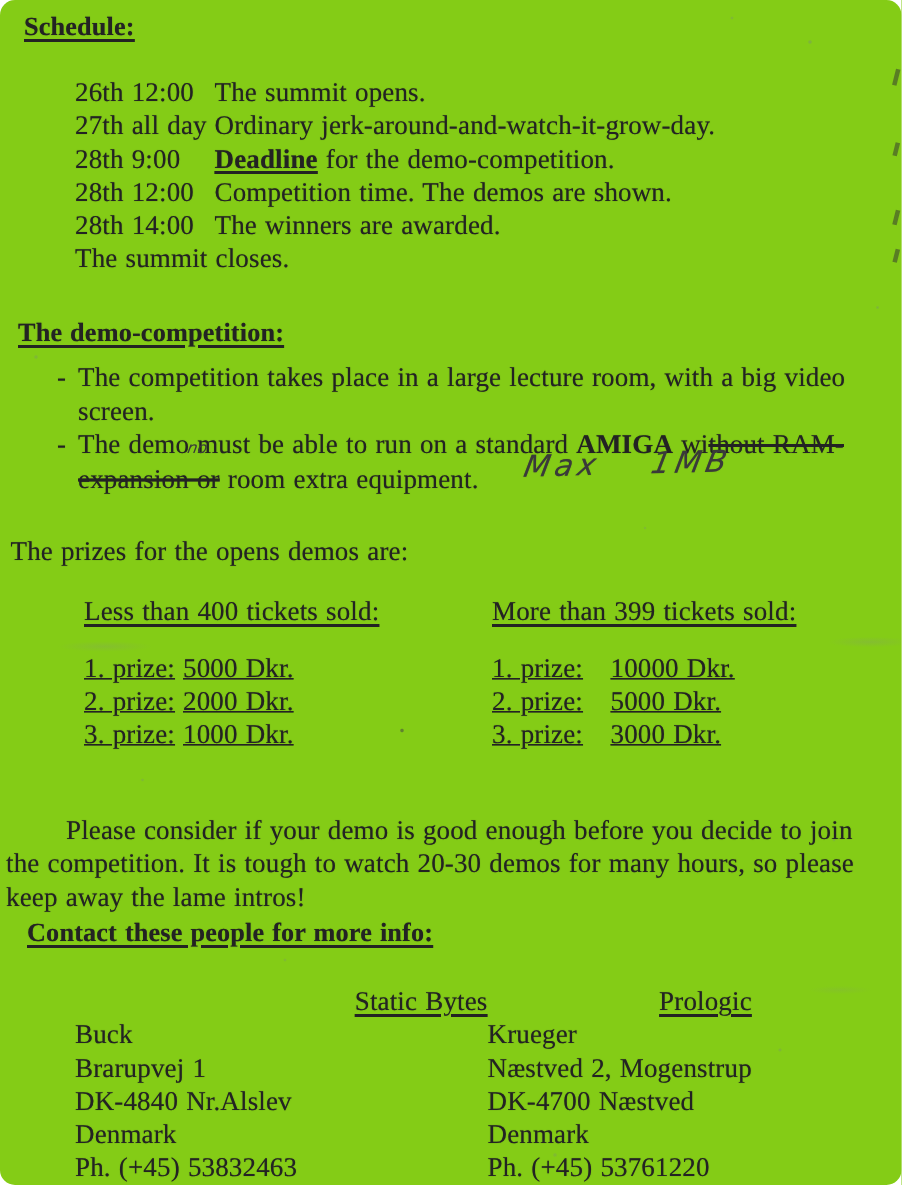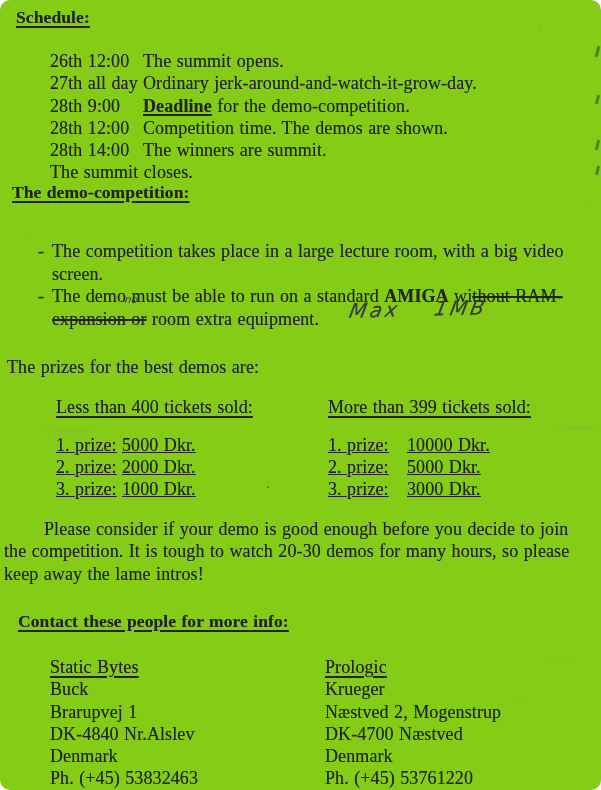--- a/index.html
+++ b/index.html
@@ -49,25 +49,25 @@
   
   .prize-cols{display:flex;}
   .pcol1{width:272px;}
   .pcol2{width:270px;}
   .phead{text-decoration:underline;text-decoration-thickness:1.5px;text-underline-offset:3px;line-height:20px;}
   .prow-block{margin-top:17px;text-decoration:underline;}
   .prow{display:flex;line-height:22.2px;}
   .plabel1{flex:0 0 66px;}
   .plabel2{flex:0 0 79px;}
   
-  .indent{padding-left:40px;}
+  .indent{padding-left:40px;margin-top:24px;}
   
   .contact-cols{display:flex;}
   .ccol1{width:275px;}
-  .cname{text-decoration:underline;text-decoration-thickness:1.5px;text-underline-offset:3px;}
+  .cname{text-decoration:underline;text-decoration-thickness:1.5px;text-underline-offset:3px;text-align:right;}
   
   .handwriting{
     position:absolute;z-index:2;left:350px;top:297px;
     font-family:"DejaVu Sans", sans-serif;font-style:italic;
     font-size:20px;color:#3a3a3a;letter-spacing:3px;
     transform:skewX(-12deg) rotate(-1.5deg);white-space:nowrap;
     text-shadow:0 0 .5px rgba(50,50,50,.5);
   }
   .hw-gap{display:inline-block;width:34px;}
   .insert-mark{
@@ -96,28 +96,28 @@
     <div class="sch-row">
       <span class="sch-time">28th 9:00</span>
       <span><span class="bold-u">Deadline</span><span> for the demo-competition.</span></span>
     </div>
     <div class="sch-row">
       <span class="sch-time">28th 12:00</span>
       <span>Competition time. The demos are shown.</span>
     </div>
     <div class="sch-row">
       <span class="sch-time">28th 14:00</span>
-      <span>The winners are summit.</span>
+      <span>The winners are awarded.</span>
     </div>
     <div class="sch-row">
       <span>The summit closes.</span>
     </div>
   </div>
 
-  <div class="blk hd" style="left:12px;top:181px;font-family:Liberation Serif, serif;">The demo-competition:</div>
+  <div class="blk hd" style="left:12px;top:210px;font-family:Liberation Serif, serif;">The demo-competition:</div>
 
   <div class="blk" style="left:38px;top:240px;line-height:22.6px;">
     <div class="bullet">
       <span class="bullet-marker">-</span>
       <span>
         <span>The competition takes place in a large lecture room, with a big video</span><br>
         <span>screen.</span>
       </span>
     </div>
     <div class="bullet">
@@ -125,21 +125,21 @@
       <span>
         <span>The demo must be able to run on a standard </span><span class="b">AMIGA</span><span> wi</span><span class="strike">thout RAM-</span><br>
         <span class="strike">expansion or</span><span> room extra equipment.</span>
       </span>
     </div>
   </div>
 
   <div class="insert-mark">no</div>
   <div class="handwriting"><span>Max</span><span class="hw-gap"></span><span>1MB</span></div>
 
-  <div class="blk" style="left:7px;top:356px;">The prizes for the best demos are:</div>
+  <div class="blk" style="left:7px;top:356px;">The prizes for the opens demos are:</div>
 
   <div class="blk prize-cols" style="left:56px;top:397px;">
     <div class="pcol1">
       <div class="phead">Less than 400 tickets sold:</div>
       <div class="prow-block">
         <div class="prow">
             <span class="plabel1">1. prize:</span>
             <span>5000 Dkr.</span>
           </div>
         <div class="prow">

